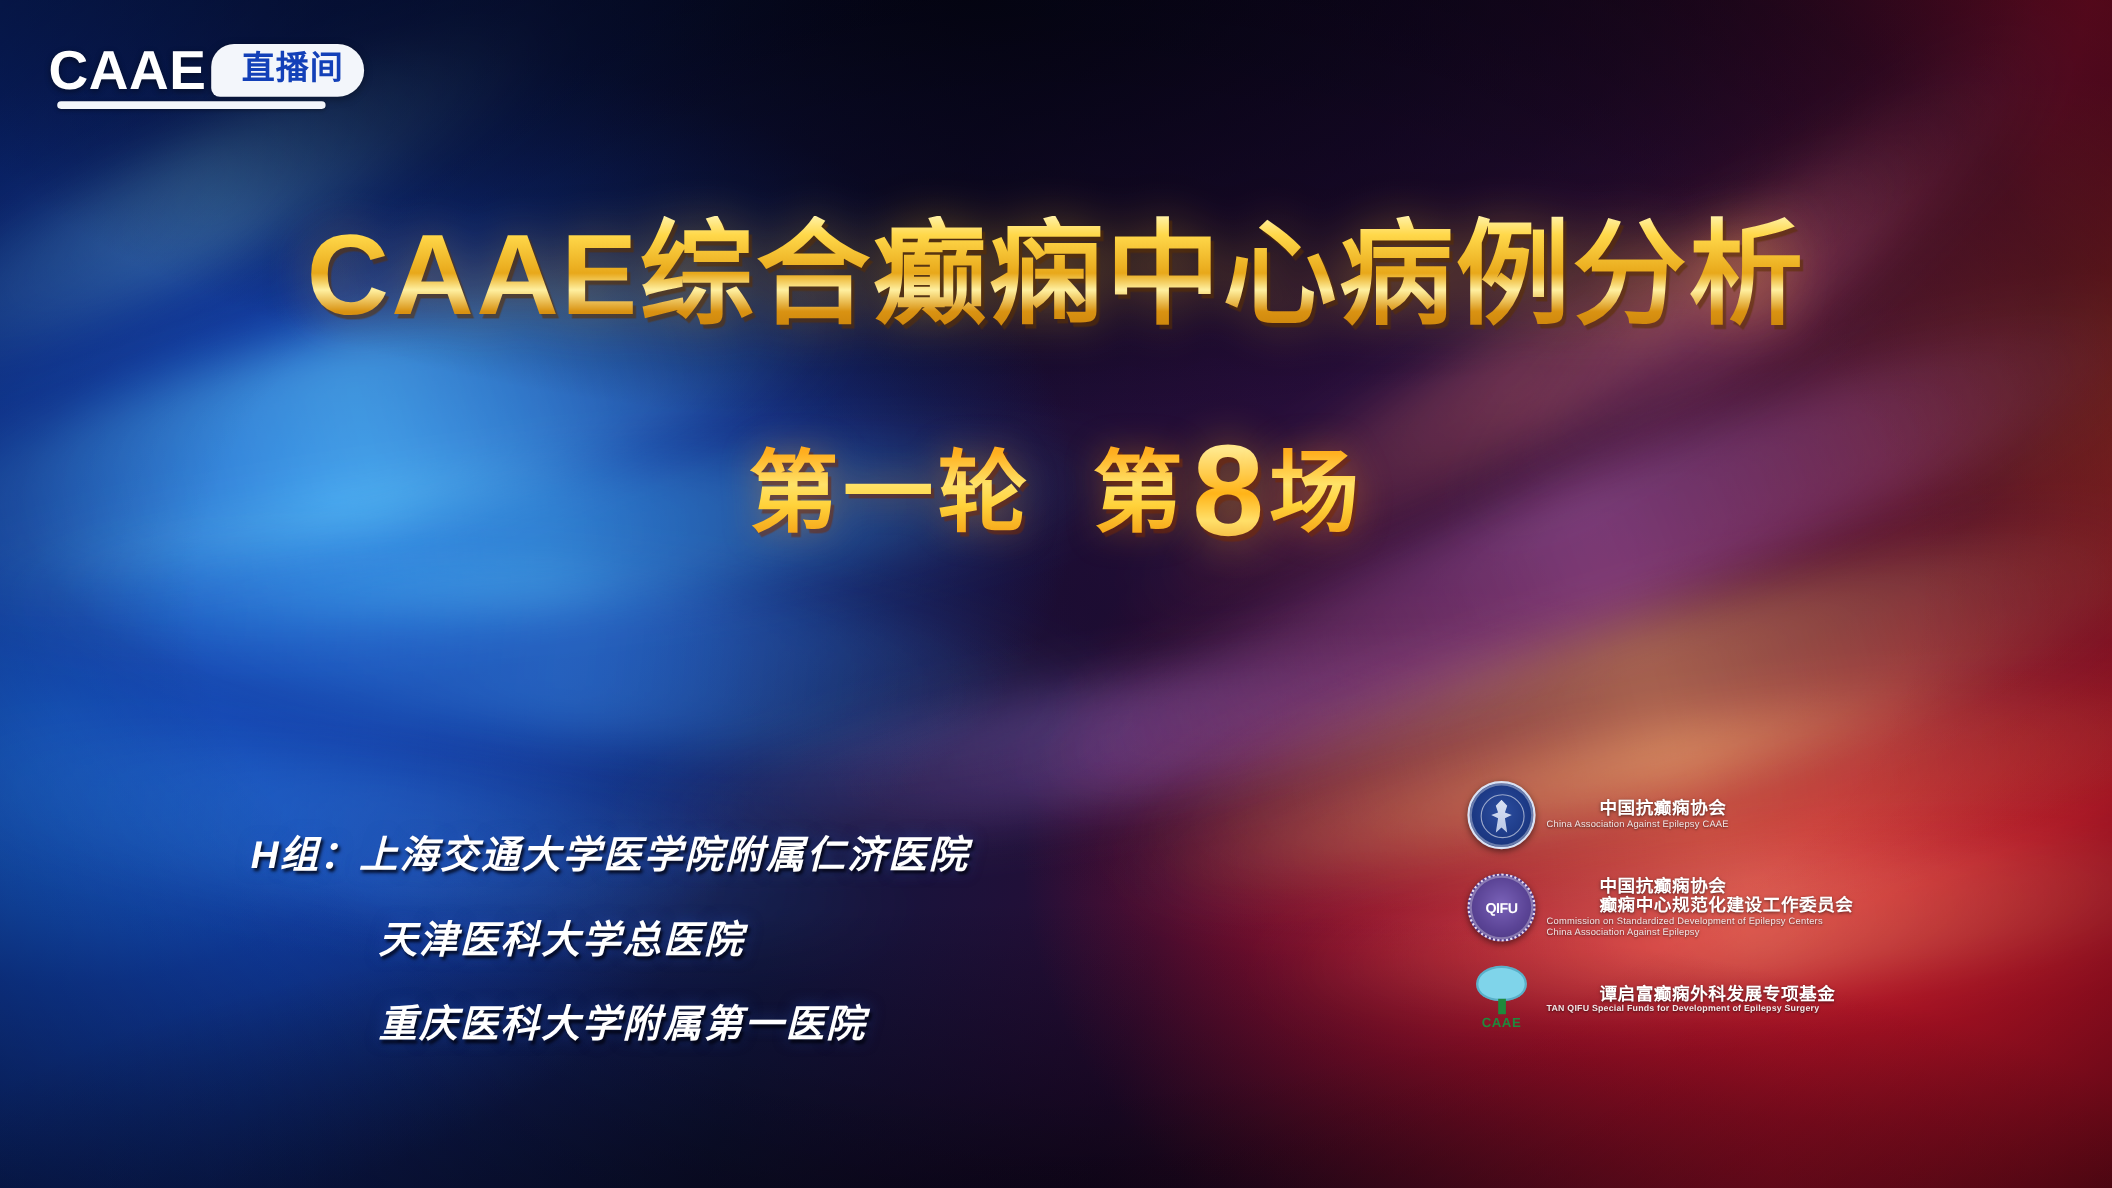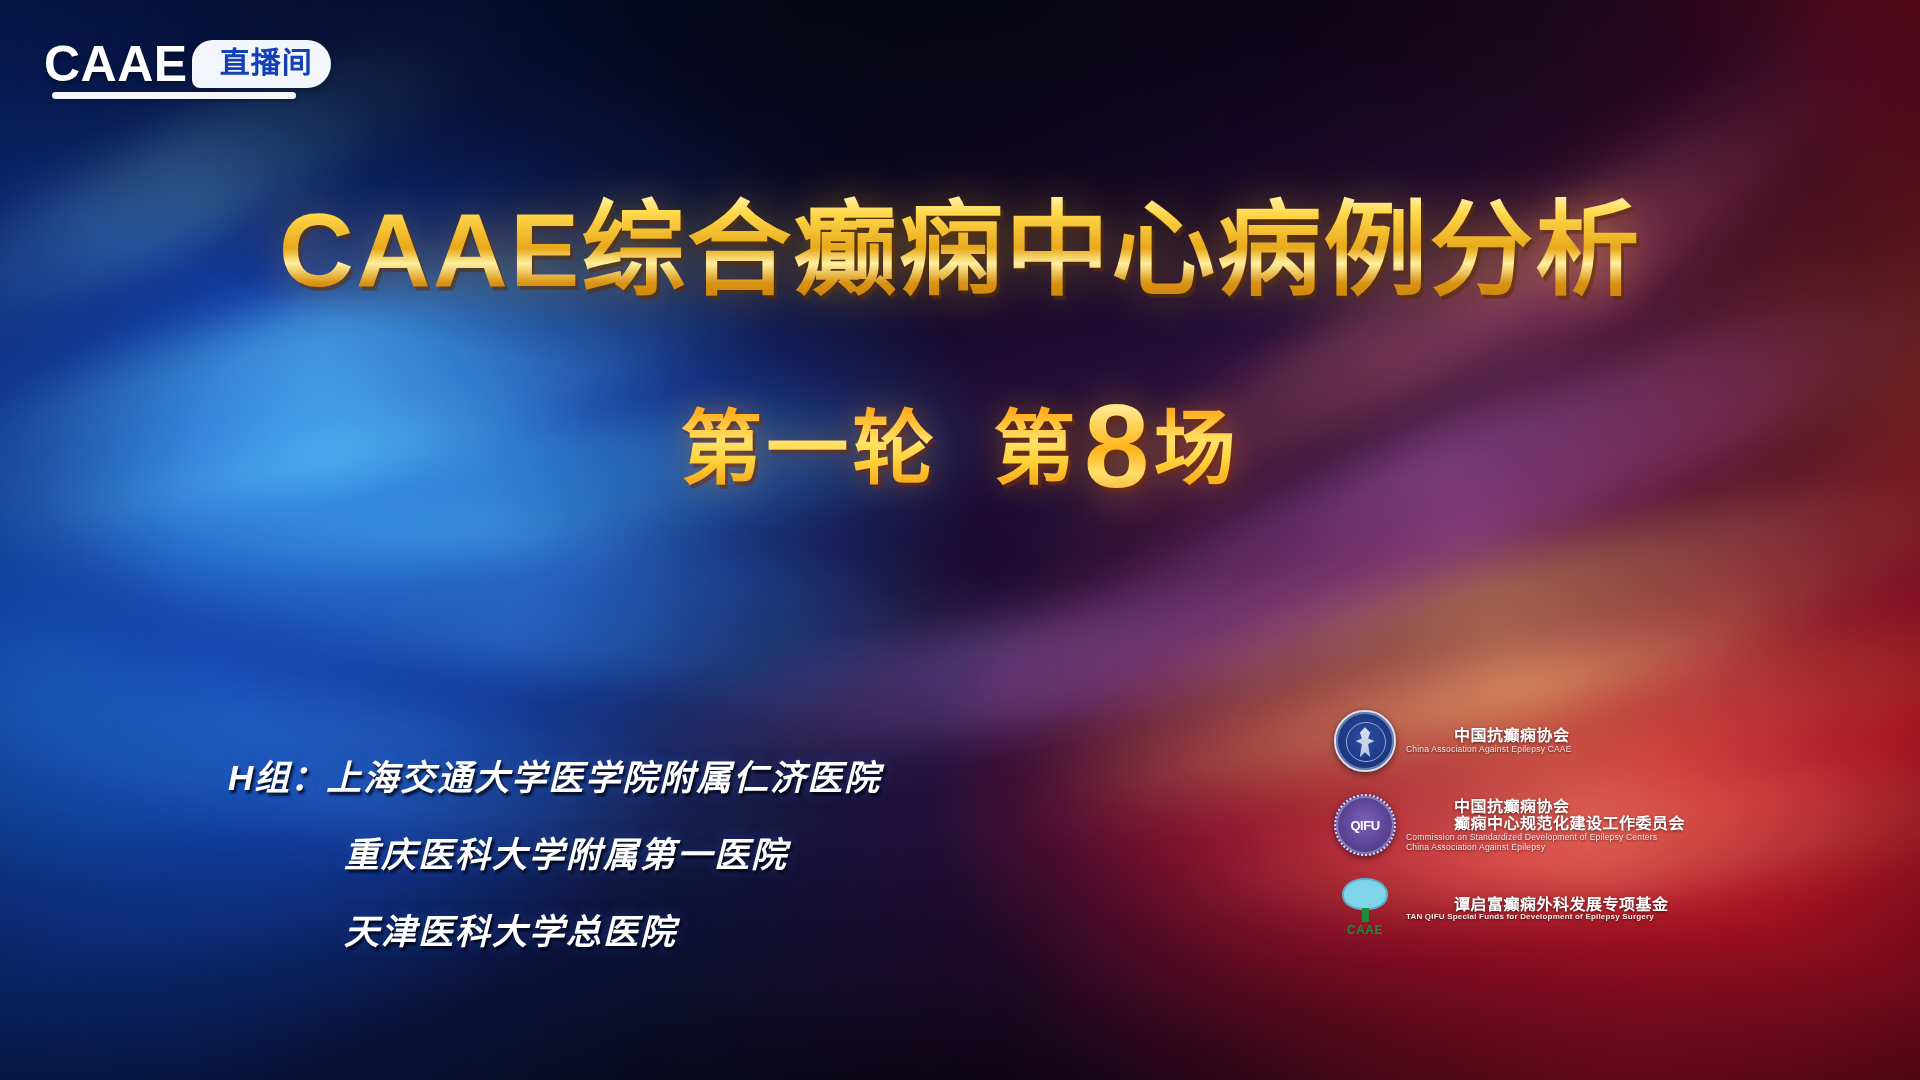--- a/index.html
+++ b/index.html
@@ -265,24 +265,24 @@
     <span class="big-num">8</span>
     <span>场</span>
   </div>
 
 
   <div class="groups">
     <div class="grp-row">
       <span class="lbl">H组：</span><span>上海交通大学医学院附属仁济医院</span>
     </div>
     <div class="grp-row indent">
+      <span>天津医科大学总医院</span>
+    </div>
+    <div class="grp-row indent">
       <span>重庆医科大学附属第一医院</span>
-    </div>
-    <div class="grp-row indent">
-      <span>天津医科大学总医院</span>
     </div>
   </div>
 
   <div class="logos">
 
     <div class="logo-row r1">
       <div class="logo-mark">
         <div class="seal-blue">
           <div class="seal-inner-fig"></div>
         </div>

